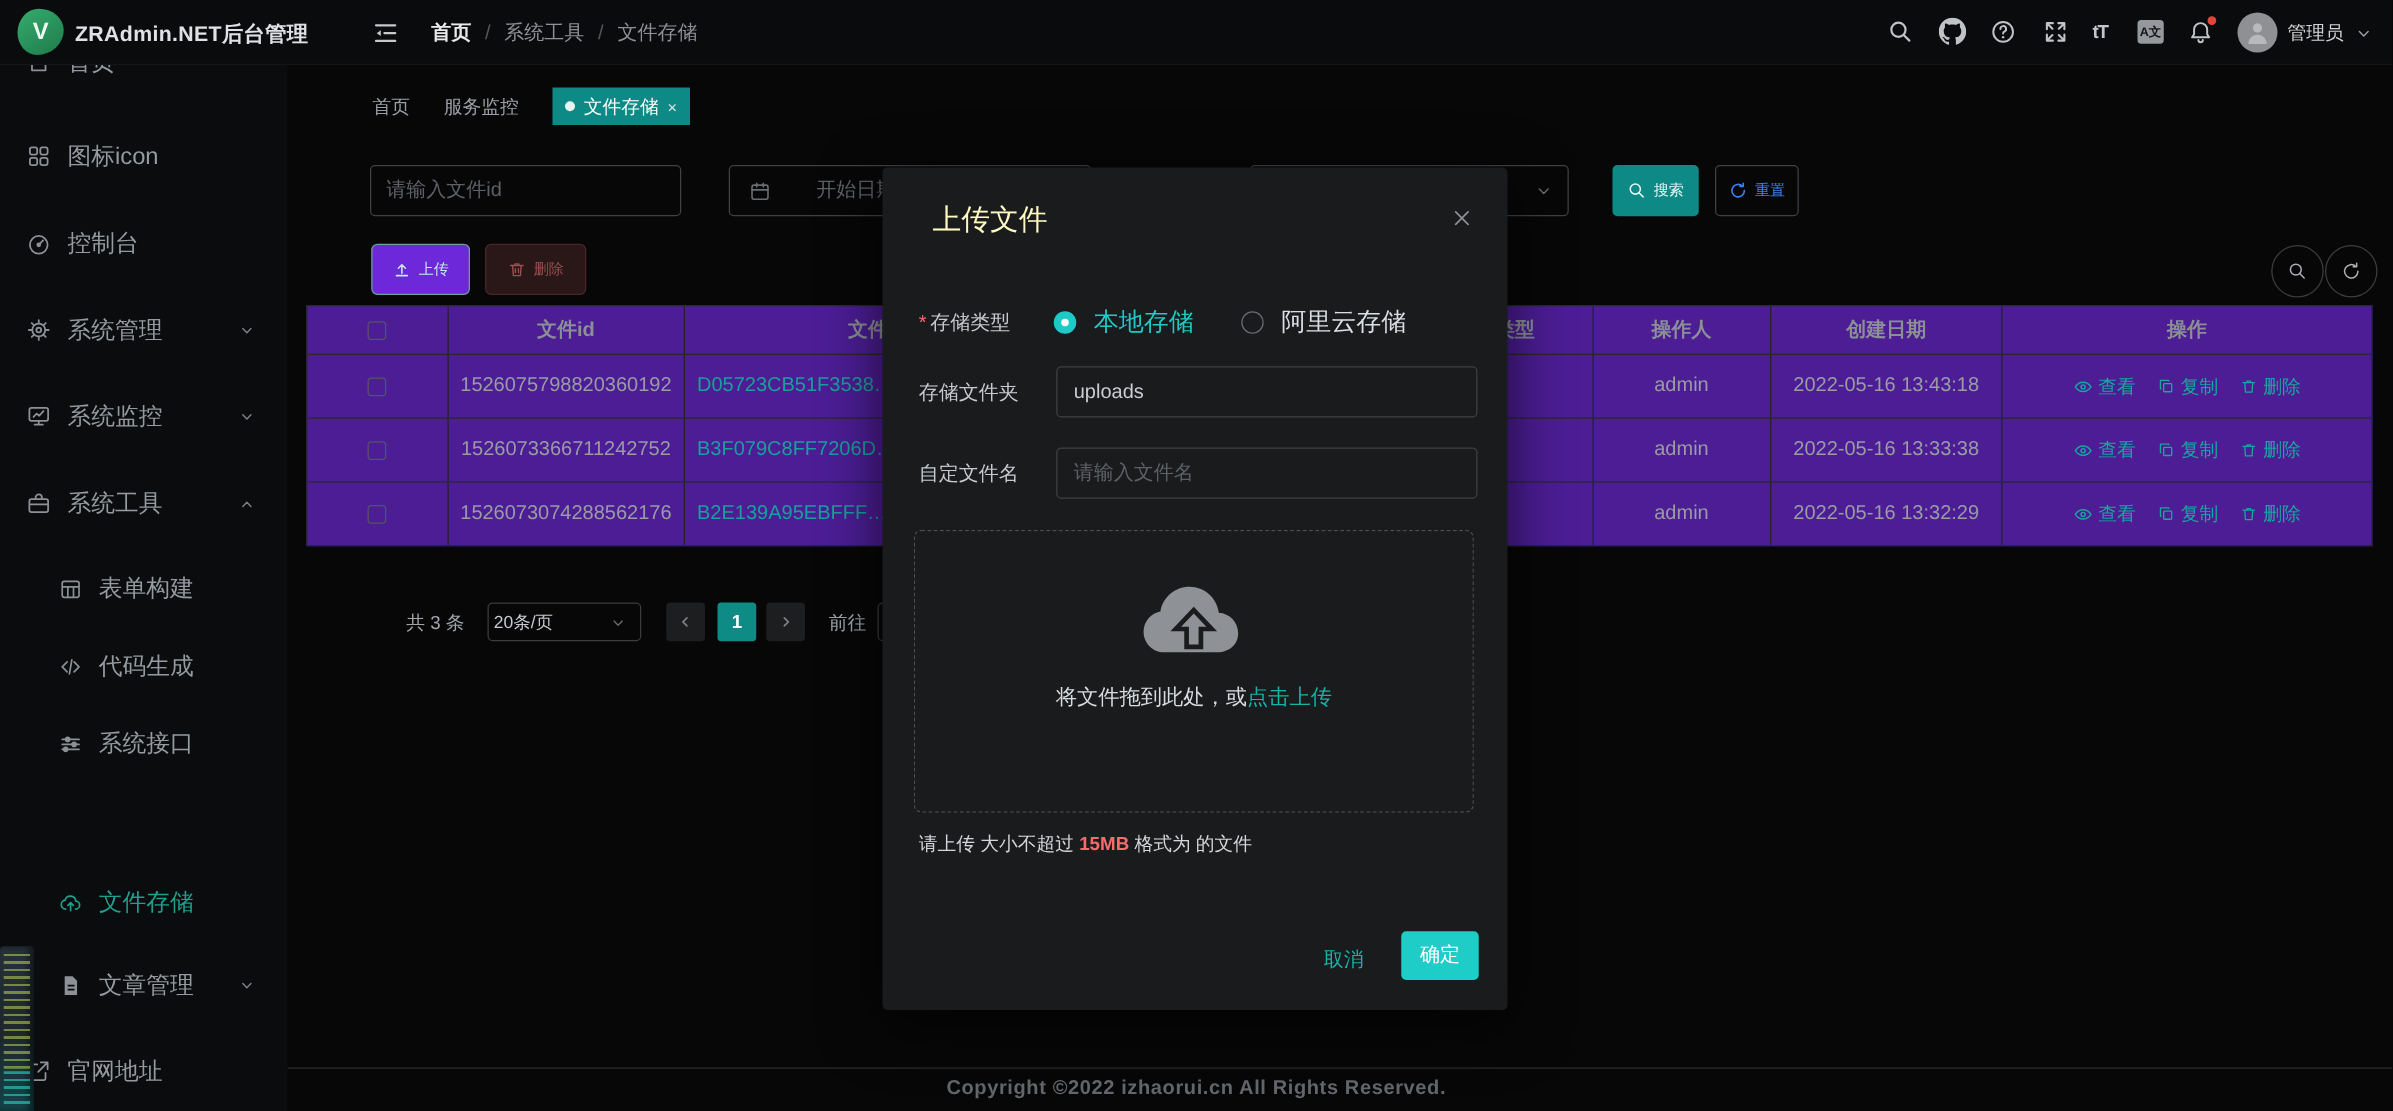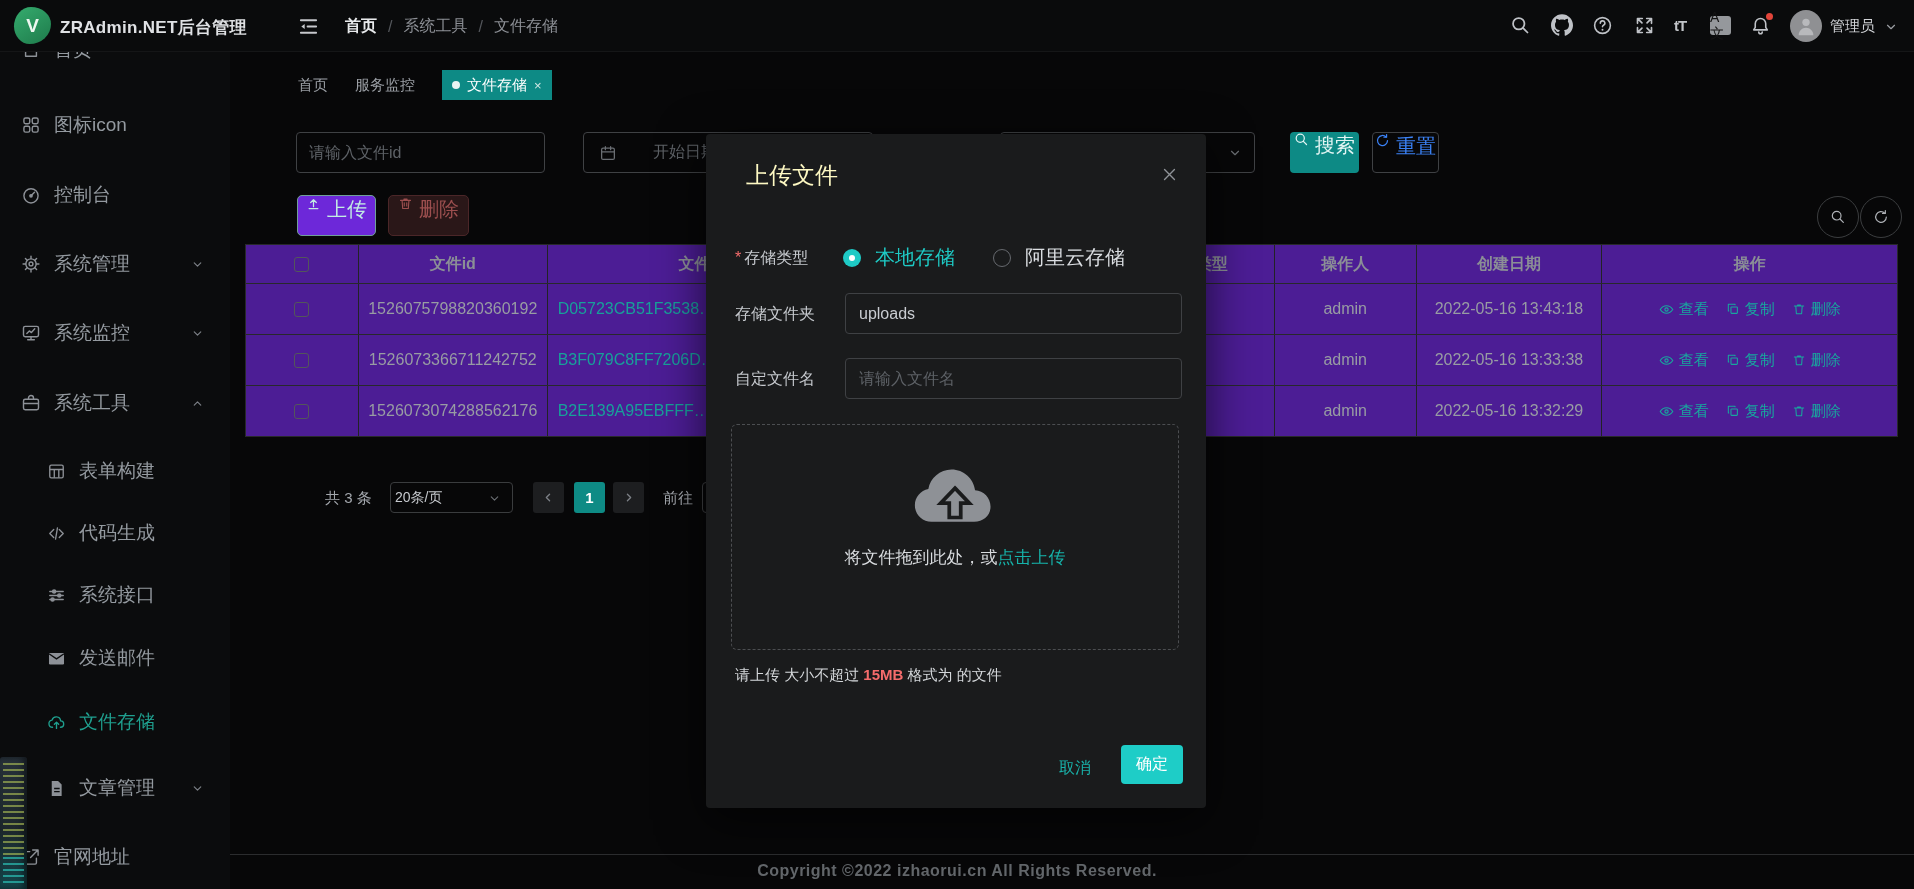--- a/index.html
+++ b/index.html
@@ -10,21 +10,21 @@
   
   .header{position:absolute;left:0;top:0;width:1914px;height:52px;background:#0a0b0c;z-index:20;border-bottom:1px solid #151617}
   .logo{position:absolute;left:14px;top:7px;width:37px;height:37px;background:linear-gradient(145deg,#35ac6e,#1e7a4b);border-radius:46% 54% 58% 42%/52% 46% 54% 48%;display:flex;align-items:center;justify-content:center;color:#eef7f1;font-weight:bold;font-size:19px}
   .app-title{position:absolute;left:60px;top:16px;font-size:17px;font-weight:bold;color:#dfe1e4;letter-spacing:.3px}
   .fold{position:absolute;left:297px;top:15px;color:#c6c8cc}
   .crumb{position:absolute;left:345px;top:16px;font-size:16px;color:#8d9096;display:flex;gap:11px;align-items:center}
   .crumb .cur{color:#e8eaec;font-weight:bold}
   .crumb .sep{color:#54575c}
   .hicon{position:absolute;top:15px;color:#bfc2c7}
   .tT{font-size:15px;font-weight:bold;color:#c2c5c9;letter-spacing:-1px}
-  .lang{width:21px;height:19px;background:#95989c;color:#141414;border-radius:3px;font-size:14px;font-weight:normal;display:flex;align-items:center;justify-content:center}
+  .lang{width:21px;height:19px;background:#95989c;color:#141414;border-radius:3px;font-size:10px;font-weight:bold;display:flex;align-items:center;justify-content:center}
   .bell-dot{position:absolute;right:-2px;top:-2px;width:7px;height:7px;border-radius:50%;background:#e2453a}
   .avatar{position:absolute;left:1790px;top:10px;width:32px;height:32px;border-radius:50%;background:#8f9093;overflow:hidden}
   .avatar svg{margin:5px auto 0}
   .uname{position:absolute;left:1830px;top:17px;font-size:15px;color:#d2d4d8}
   .ucaret{position:absolute;left:1884px;top:20px;color:#9b9ea3}
 
   
   .sidebar{position:absolute;left:0;top:0;width:230px;height:889px;background:#0b0c0d;z-index:5}
   .si{position:absolute;left:0;width:230px;height:48px;display:flex;align-items:center;padding-left:21px;color:#949aa0;font-size:19px;gap:13px;cursor:pointer}
   .si.sub{padding-left:47px}
@@ -46,21 +46,21 @@
 
   
   .inp{background:transparent;border:1px solid #3f4144;border-radius:4px;color:#c9ccd1;font-size:16px;font-family:inherit}
   .inp::placeholder{color:#5d6166}
   #file-id-input{position:absolute;left:296px;top:132px;width:249px;height:41px;padding:0 12px;z-index:2}
   .date-box{position:absolute;left:583px;top:132px;width:290px;height:41px;border:1px solid #3f4144;border-radius:4px;display:flex;align-items:center;z-index:2}
   .date-box .cal{margin-left:15px;color:#6a6e73}
   .date-box .ph{margin-left:36px;color:#5d6166;font-size:16px}
   .sel-box{position:absolute;left:1000px;top:132px;width:255px;height:41px;border:1px solid #3f4144;border-radius:4px;z-index:2}
   .sel-box .chev{position:absolute;right:12px;top:13px;color:#6a6e73}
-  .btn{display:flex;justify-content:center;gap:6px;border-radius:4px;font-size:20px;cursor:pointer;font-family:Liberation Mono, monospace}
+  .btn{display:flex;align-items:center;justify-content:center;gap:6px;border-radius:4px;font-size:12px;cursor:pointer;font-family:Liberation Mono, monospace}
   .btn-search{position:absolute;left:1290px;top:132px;width:69px;height:41px;background:#0d8a85;color:#e2f5f3;border:none;z-index:2}
   .btn-reset{position:absolute;left:1372px;top:132px;width:67px;height:41px;background:transparent;color:#3b82f6;border:1px solid #3f4144;z-index:2}
 
   
   .btn-upload{position:absolute;left:297px;top:195px;width:79px;height:41px;background:#6d28d9;border:1px solid #719f99;color:#c2ece4;border-radius:5px;z-index:2}
   .btn-del{position:absolute;left:388px;top:195px;width:81px;height:41px;background:#2a1718;border:1px solid #4b2628;color:#9c4f4f;border-radius:5px;z-index:2}
   .circ{position:absolute;top:196px;width:42px;height:42px;border:1px solid #3b3d3f;border-radius:50%;display:flex;align-items:center;justify-content:center;color:#aeb1b6;cursor:pointer;z-index:2}
 
   
   .table{position:absolute;left:245px;top:244px;width:1653px;background:#4c1d95;border:1px solid #28292b;z-index:2}
@@ -208,29 +208,20 @@
     <span class="si-ico">
         <svg width="19" height="19" viewBox="0 0 24 24" fill="none" stroke="currentColor" stroke-width="1.7" stroke-linecap="round">
           <path d="M3.5 7h17M3.5 12h17M3.5 17h17"></path>
           <circle cx="9" cy="7" r="2" fill="currentColor"></circle>
           <circle cx="15.5" cy="12" r="2" fill="currentColor"></circle>
           <circle cx="7" cy="17" r="2" fill="currentColor"></circle>
         </svg>
       </span>
     <span class="si-label">系统接口</span>
   </div>
-  <div class="si sub" style="top:634px">
-    <span class="si-ico">
-        <svg width="19" height="19" viewBox="0 0 24 24" fill="currentColor">
-          <path d="M2.5 5h19a0 0 0 0 1 0 0v13a1.5 1.5 0 0 1-1.5 1.5H4A1.5 1.5 0 0 1 2.5 18V5z"></path>
-          <path d="m2.5 6 9.5 6.5L21.5 6" stroke="#0b0c0d" stroke-width="1.6" fill="none"></path>
-        </svg>
-      </span>
-    <span class="si-label">发送邮件</span>
-  </div>
   <div class="si sub active" style="top:698px">
     <span class="si-ico">
         <svg width="19" height="19" viewBox="0 0 24 24" fill="none" stroke="currentColor" stroke-width="1.7" stroke-linecap="round" stroke-linejoin="round">
           <path d="M7 18a4.5 4.5 0 0 1-.6-8.96A5.5 5.5 0 0 1 17.2 10 4 4 0 0 1 17 18"></path>
           <path d="M12 19.5V12M9.3 14.2 12 11.5l2.7 2.7"></path>
         </svg>
       </span>
     <span class="si-label">文件存储</span>
   </div>
   <div class="si sub" style="top:764px">

